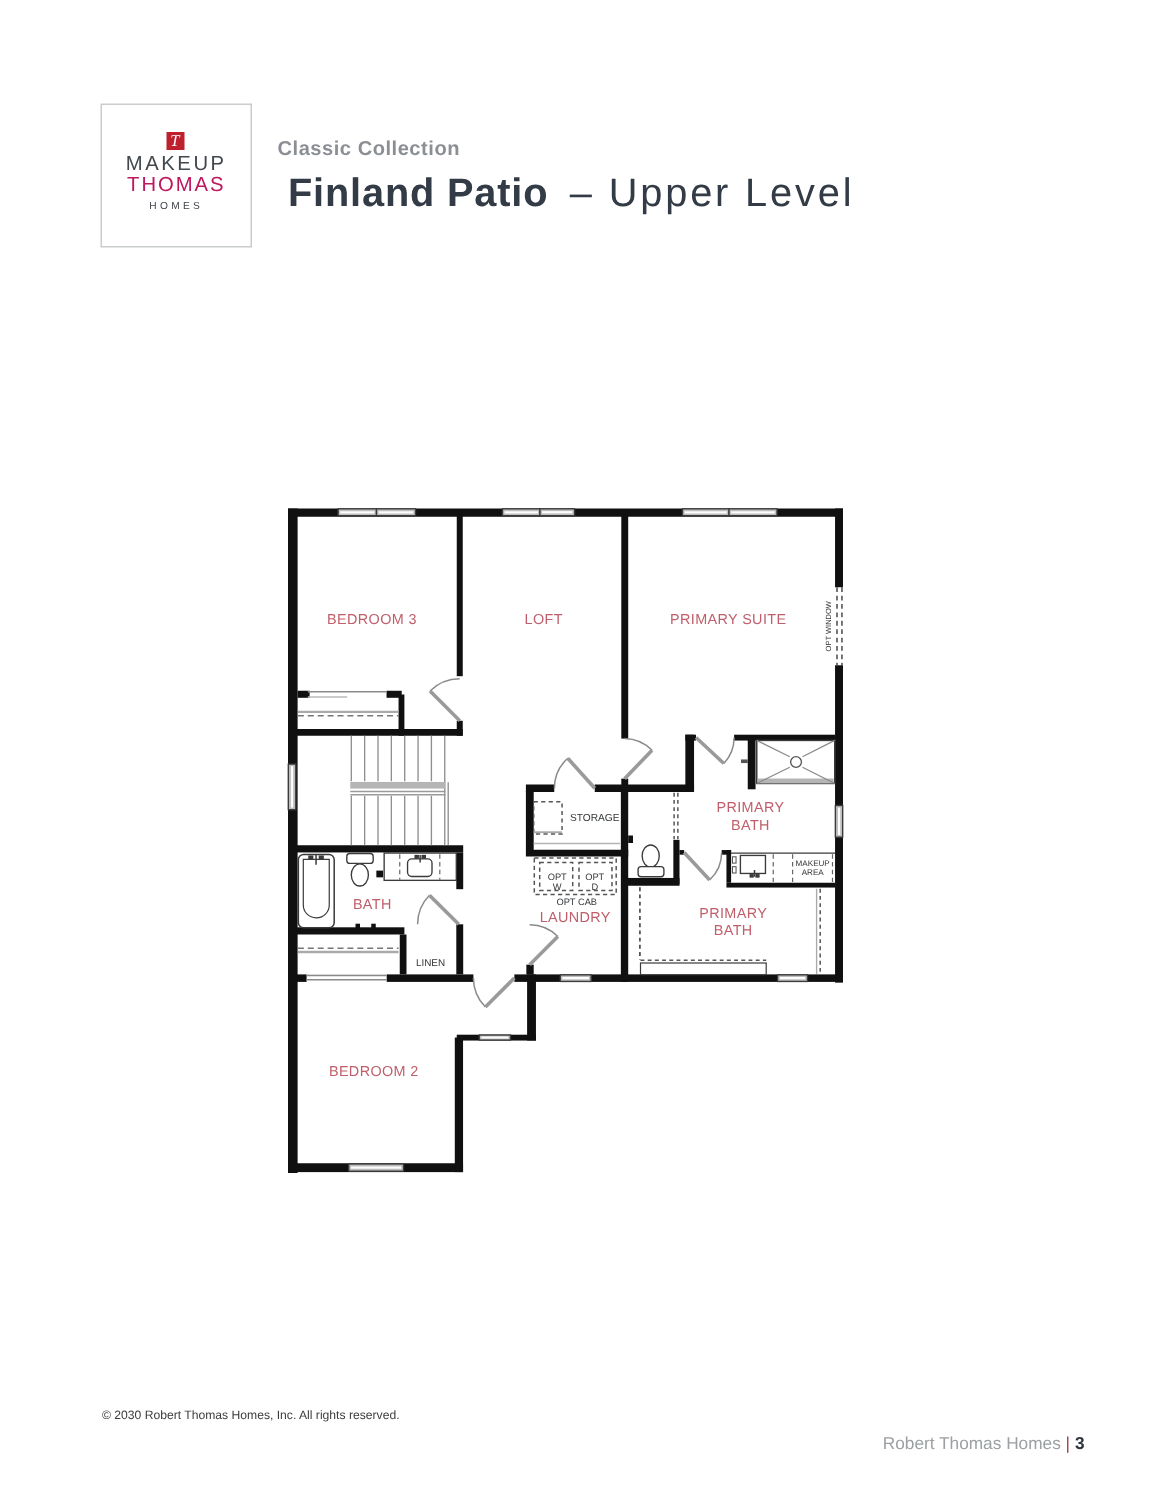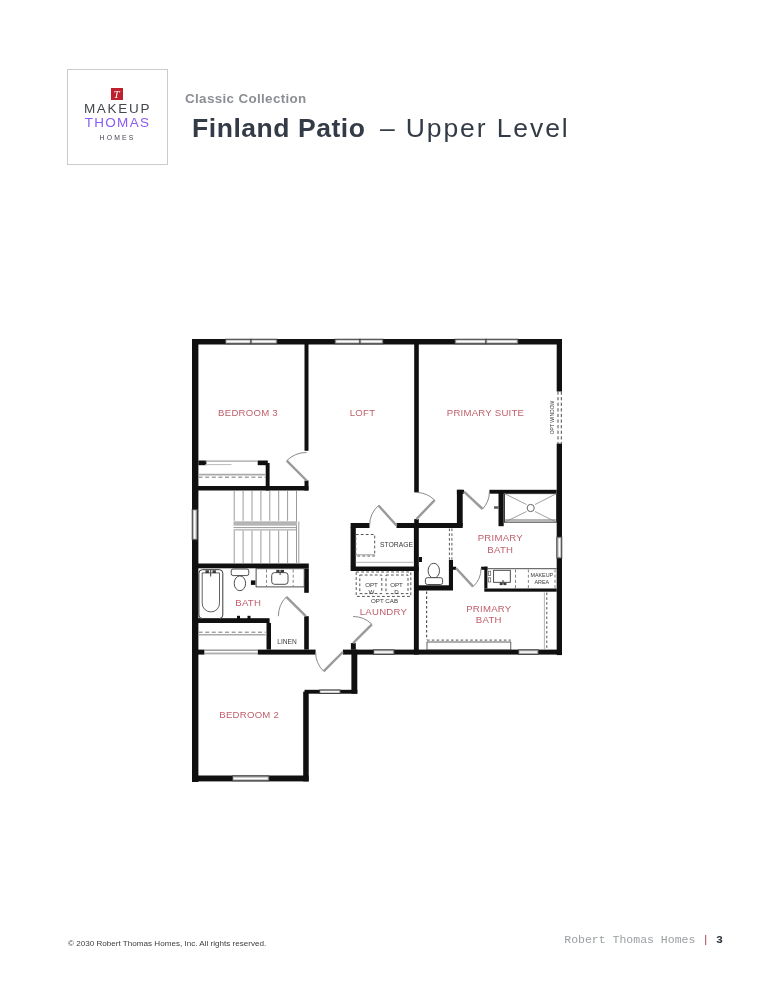--- a/index.html
+++ b/index.html
@@ -1,27 +1,27 @@
 <!DOCTYPE html>
 <html><head>
 <meta charset="utf-8">
 <style>
   html,body{margin:0;padding:0;}
   body{width:768px;height:994px;background:#fff;position:relative;font-family:"Liberation Sans",sans-serif;overflow:hidden;}
   .logo{position:absolute;left:67px;top:68.5px;width:99px;height:94px;border:1px solid #c9cccd;text-align:center;}
   .logo .sq{position:absolute;left:42.5px;top:18.5px;width:12px;height:12px;background:#be202e;color:#fff;font-family:"Liberation Serif",serif;font-style:italic;font-size:11px;line-height:12px;}
   .logo .r1{position:absolute;left:0;right:0;top:31.5px;font-size:13.5px;letter-spacing:1.7px;color:#42484e;}
-  .logo .r2{position:absolute;left:0;right:0;top:45.6px;font-size:13.5px;letter-spacing:1.3px;color:#8b5cf6;}
+  .logo .r2{position:absolute;left:0;right:0;top:45.6px;font-size:13.5px;letter-spacing:1.3px;color:#be185d;}
   .logo .r3{position:absolute;left:0;right:0;top:64.2px;font-size:6.8px;letter-spacing:2.2px;color:#42484e;}
   .cc{position:absolute;left:185px;top:91px;font-size:13.4px;font-weight:700;color:#8b8f94;letter-spacing:0.35px;}
   .title{position:absolute;left:192px;top:113px;font-size:26.5px;color:#333b46;white-space:nowrap;}
   .title b{font-weight:700;letter-spacing:0.55px;}
   .title .lt{font-weight:400;letter-spacing:1.9px;margin-left:7px;}
   .footL{position:absolute;left:68px;top:938.5px;font-size:8.1px;color:#3c3c3c;}
-  .footR{position:absolute;right:45px;top:933px;font-size:11.5px;color:#9ba0a3;font-family:Liberation Mono, monospace;}
+  .footR{position:absolute;right:45px;top:957px;font-size:11.5px;color:#9ba0a3;}
   .footR .bar{color:#a43f47;}
   .footR .pg{color:#2f353b;font-weight:700;}
   svg{position:absolute;left:0;top:0;}
   svg text{font-family:"Liberation Sans",sans-serif;}
   .rl{fill:#c05f6b;font-size:9.6px;letter-spacing:0.25px;text-anchor:middle;}
   .dl{fill:#35383a;text-anchor:middle;}
 </style>
 </head>
 <body>
 <div class="logo">

